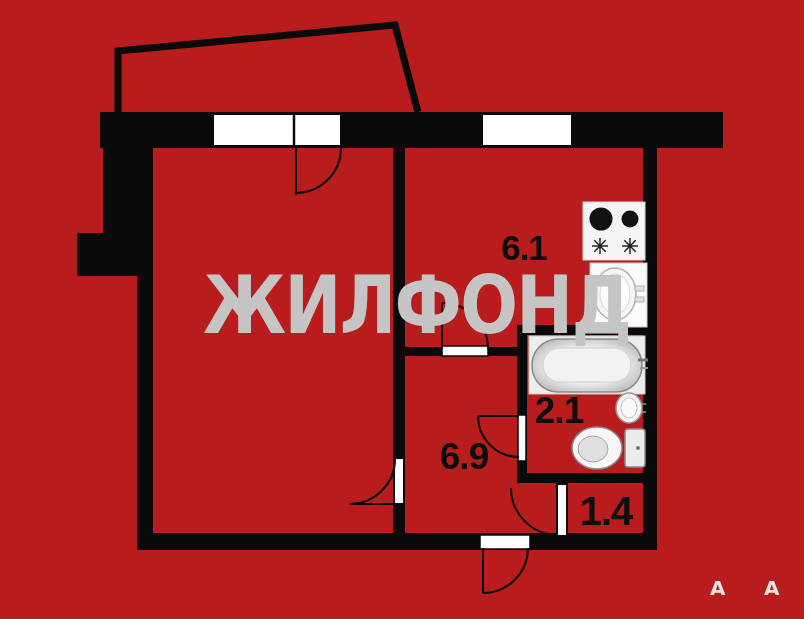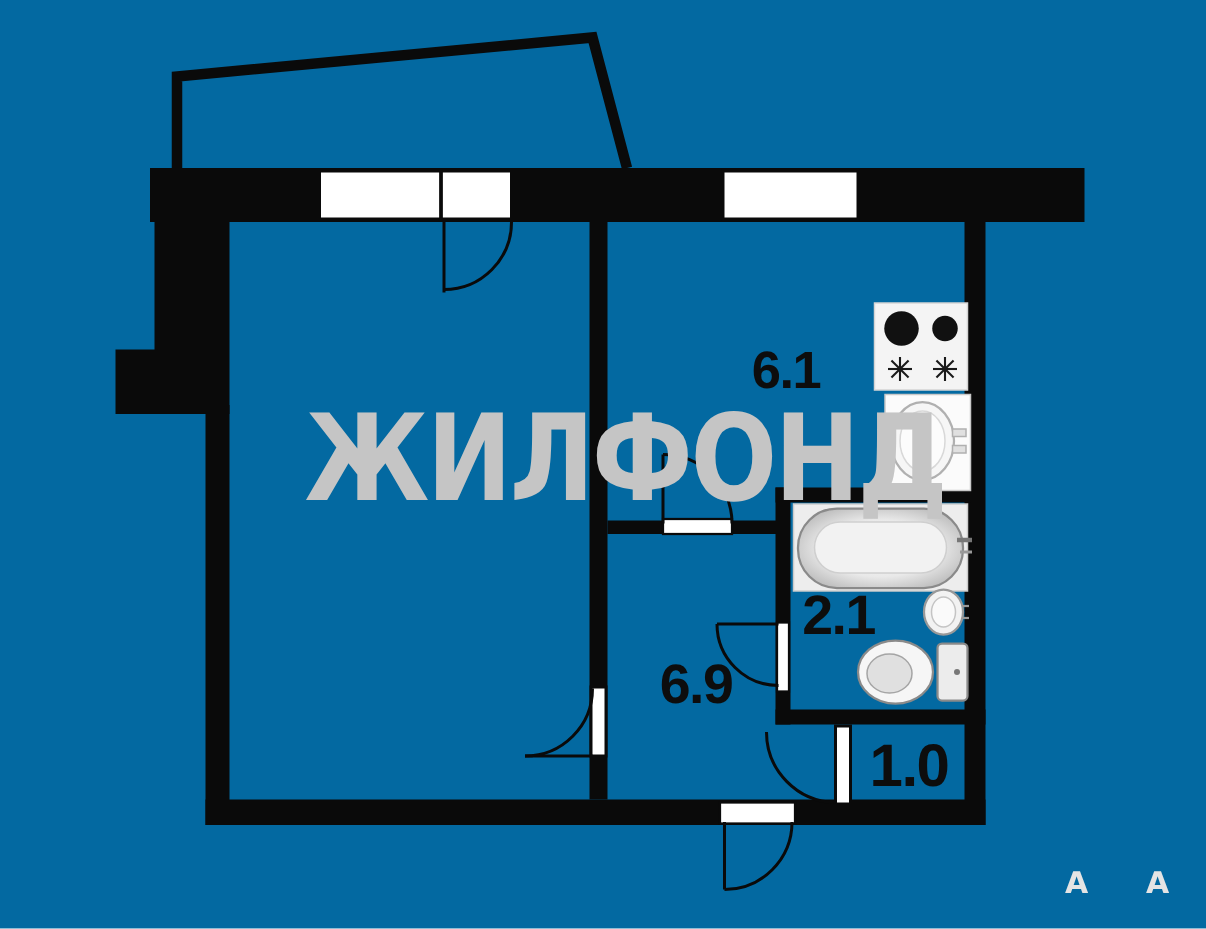--- a/index.html
+++ b/index.html
@@ -1,19 +1,19 @@
 <!DOCTYPE html>
 <html><head>
 <meta charset="utf-8">
 <style>
   html,body{margin:0;padding:0;background:#ffffff;}
   #plan{
     position:relative;
     width:804px;height:619px;
-    background:#0369a1;
+    background:#b91c1c;
     font-family:"Liberation Sans", sans-serif;
     overflow:hidden;
   }
   #plan svg{position:absolute;left:0;top:0;}
   .room-label{
     position:absolute;
     transform:translate(-50%,-50%);
     font-weight:bold;
     color:#0d0d0d;
     letter-spacing:-1px;
@@ -157,18 +157,18 @@
       <ellipse cx="597" cy="448" rx="25" ry="21" fill="#f6f6f6" stroke="#8a8a8a" stroke-width="1.5"></ellipse>
       <ellipse cx="593" cy="449" rx="15" ry="13" fill="#e0e0e0" stroke="#a5a5a5" stroke-width="1"></ellipse>
     </g>
   </svg>
 
   <div id="watermark">ЖИЛФОНД</div>
 
   <div class="room-label" id="label-kitchen">6.1</div>
   <div class="room-label" id="label-bath">2.1</div>
   <div class="room-label" id="label-hall">6.9</div>
-  <div class="room-label" id="label-vest">1.0</div>
+  <div class="room-label" id="label-vest">1.4</div>
 
   <div class="corner-mark" id="corner-mark-1">А</div>
   <div class="corner-mark" id="corner-mark-2">А</div>
 
 </div>
 
 </body></html>

